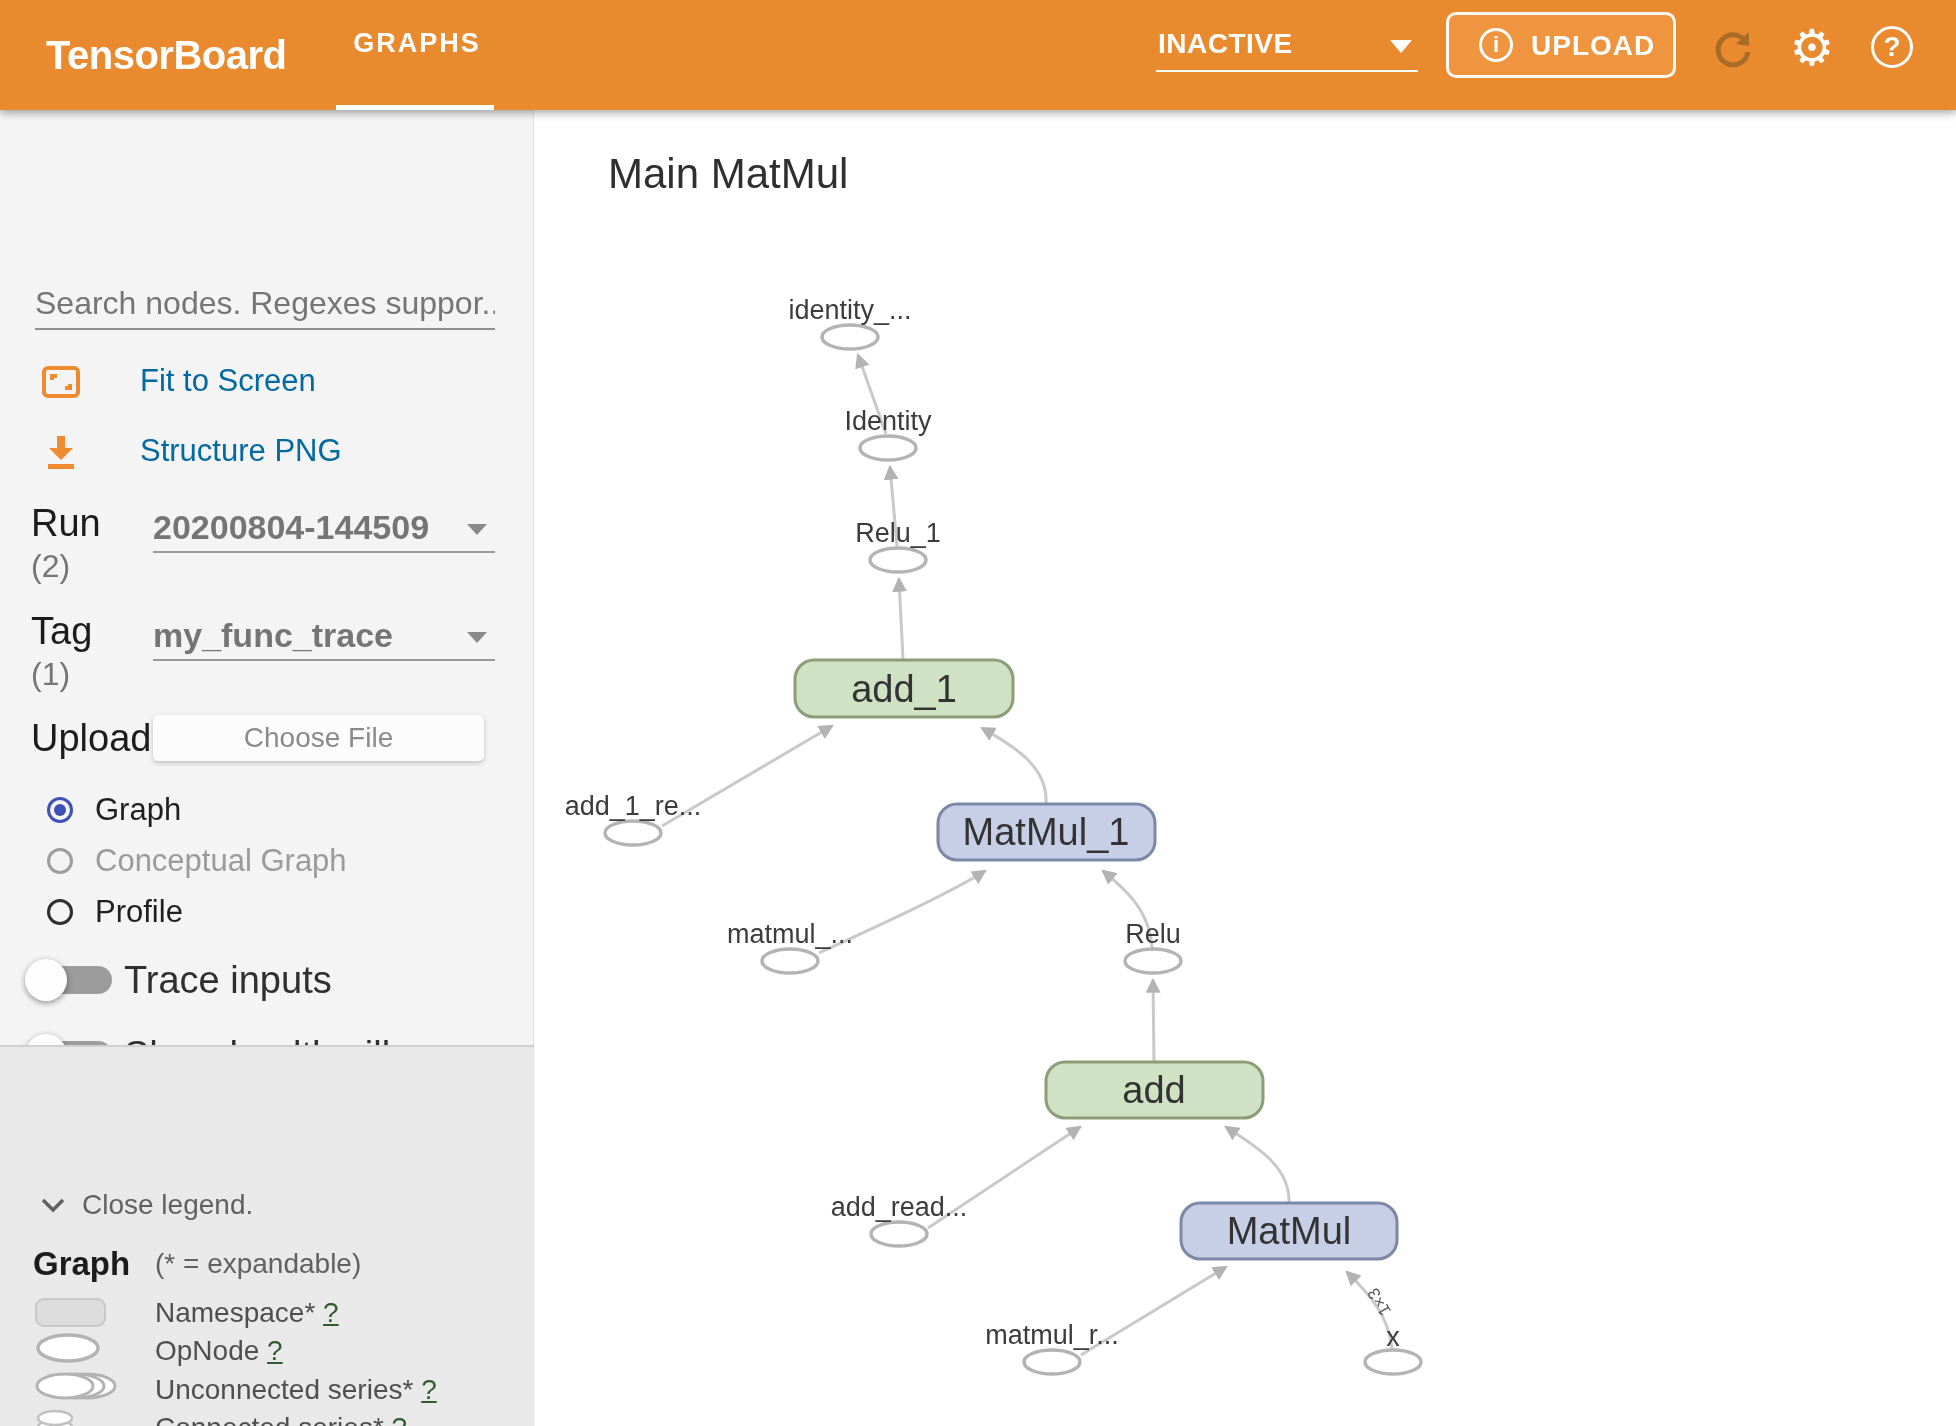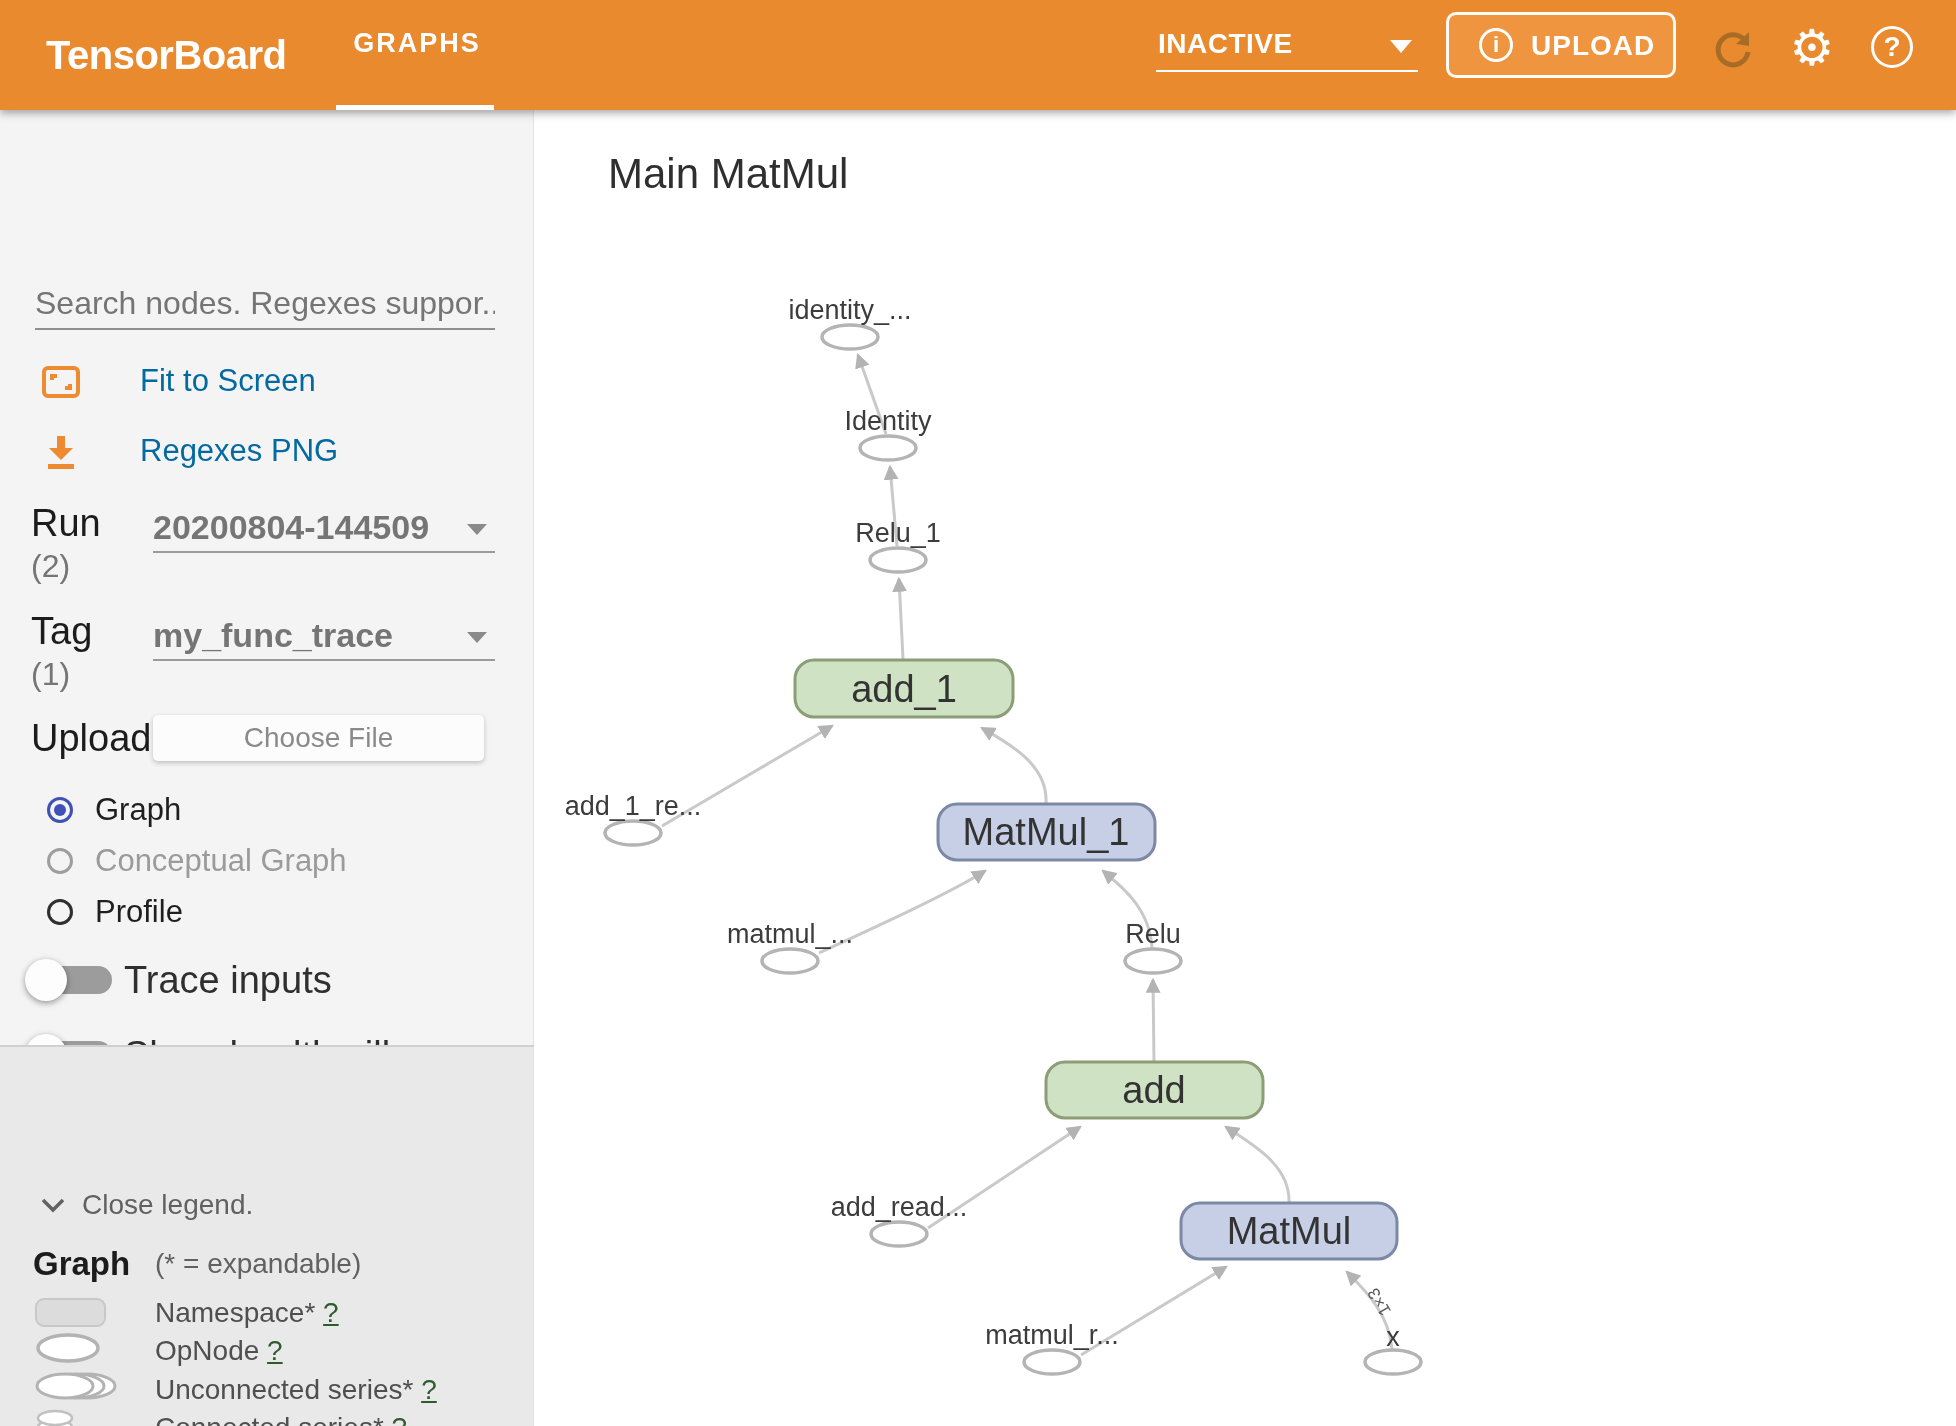--- a/index.html
+++ b/index.html
@@ -144,21 +144,21 @@
         <path d="M 29 22 v 4 h -5" fill="none" stroke="#ee8b30" stroke-width="4"></path>
       </svg>
       <span class="row-lbl">Fit to Screen</span>
     </div>
 
     <div class="icon-row" style="top:319px;">
       <svg width="40" height="40" viewBox="0 0 40 40">
         <path d="M 16 4 h 8 v 12 h 8 L 20 28 L 8 16 h 8 Z" fill="#ee8b30"></path>
         <rect x="7" y="32" width="26" height="5" fill="#ee8b30"></rect>
       </svg>
-      <span class="row-lbl">Regexes PNG</span>
+      <span class="row-lbl">Structure PNG</span>
     </div>
 
     <div class="fld-label" style="top:392px;">Run</div>
     <div class="fld-count" style="top:438px;">(2)</div>
     <div class="dd-select" style="top:393px;">
       <span class="val">20200804-144509</span>
       <span class="dd-caret"></span>
     </div>
 
     <div class="fld-label" style="top:500px;">Tag</div>

